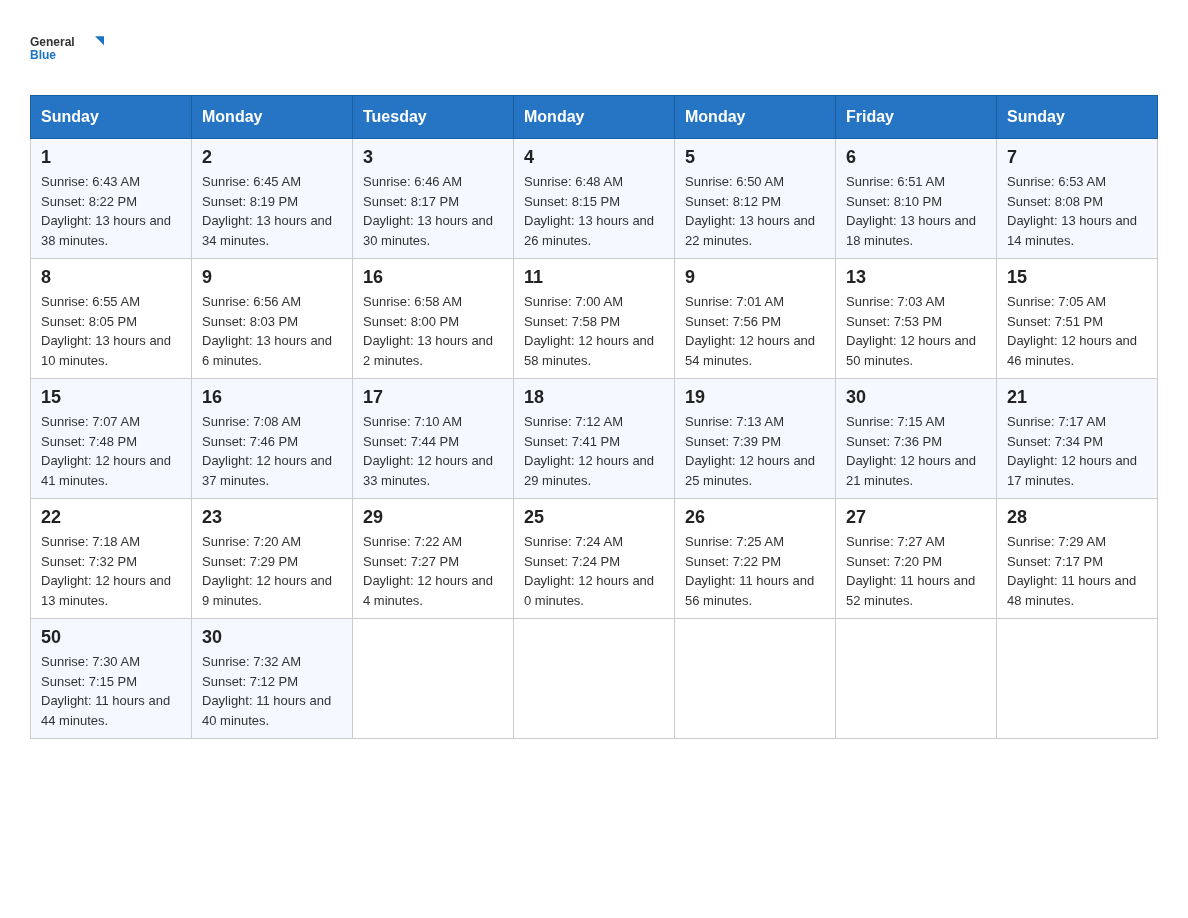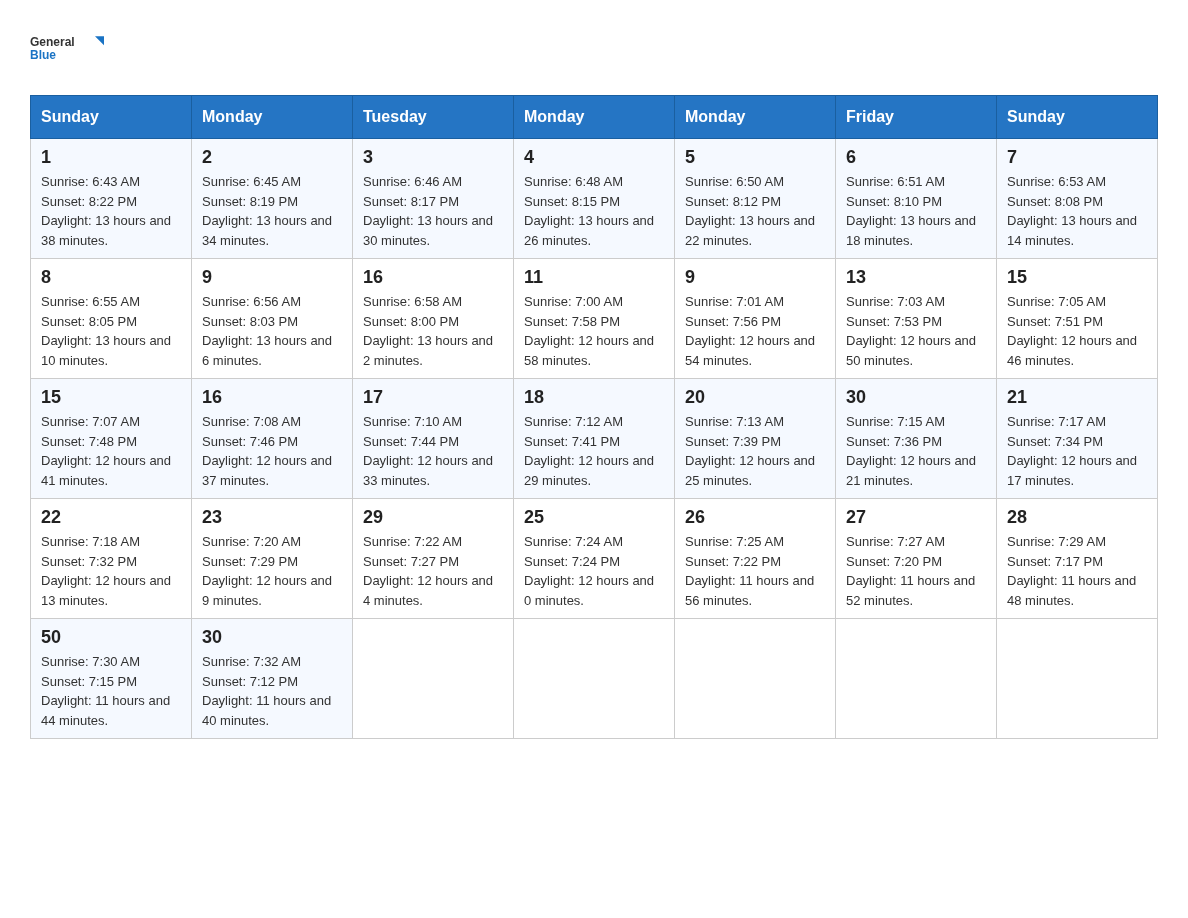--- a/index.html
+++ b/index.html
@@ -180,21 +180,21 @@
         </td>
         <td>
           <span class="day-num">17</span>
           <div class="day-info">Sunrise: 7:10 AM<br>Sunset: 7:44 PM<br>Daylight: 12 hours and 33 minutes.</div>
         </td>
         <td>
           <span class="day-num">18</span>
           <div class="day-info">Sunrise: 7:12 AM<br>Sunset: 7:41 PM<br>Daylight: 12 hours and 29 minutes.</div>
         </td>
         <td>
-          <span class="day-num">20</span>
+          <span class="day-num">19</span>
           <div class="day-info">Sunrise: 7:13 AM<br>Sunset: 7:39 PM<br>Daylight: 12 hours and 25 minutes.</div>
         </td>
         <td>
           <span class="day-num">30</span>
           <div class="day-info">Sunrise: 7:15 AM<br>Sunset: 7:36 PM<br>Daylight: 12 hours and 21 minutes.</div>
         </td>
         <td>
           <span class="day-num">21</span>
           <div class="day-info">Sunrise: 7:17 AM<br>Sunset: 7:34 PM<br>Daylight: 12 hours and 17 minutes.</div>
         </td>

